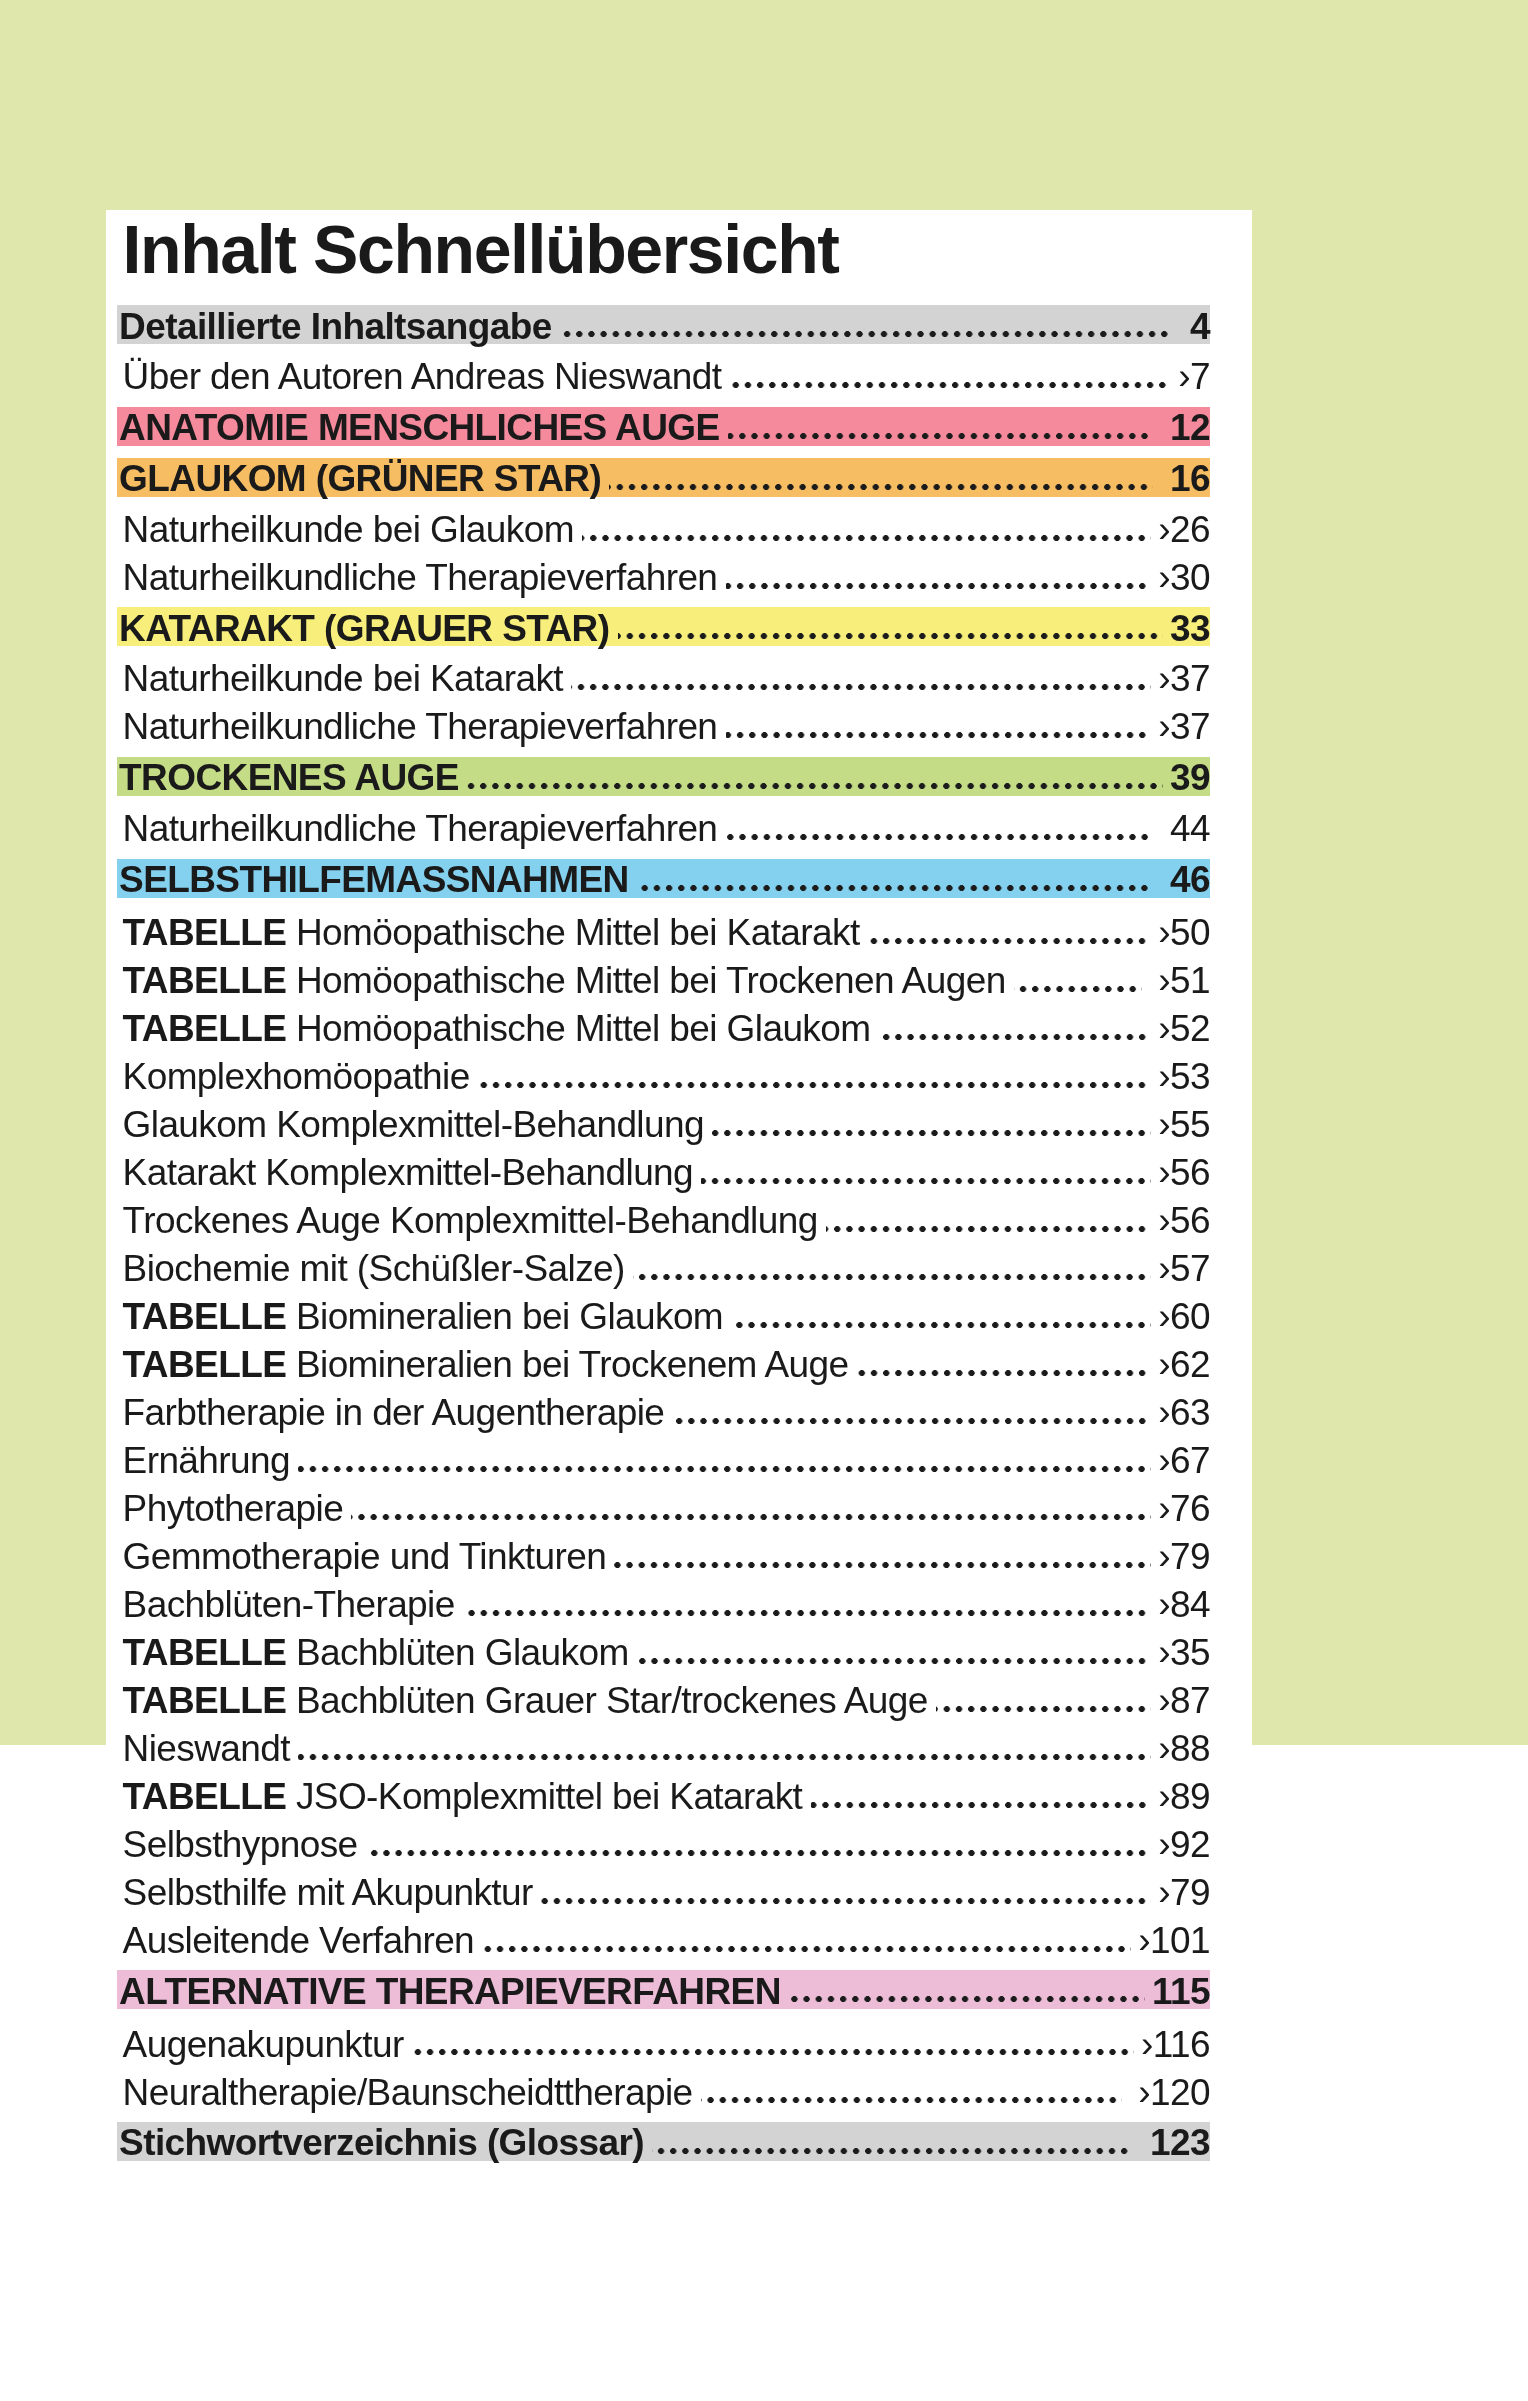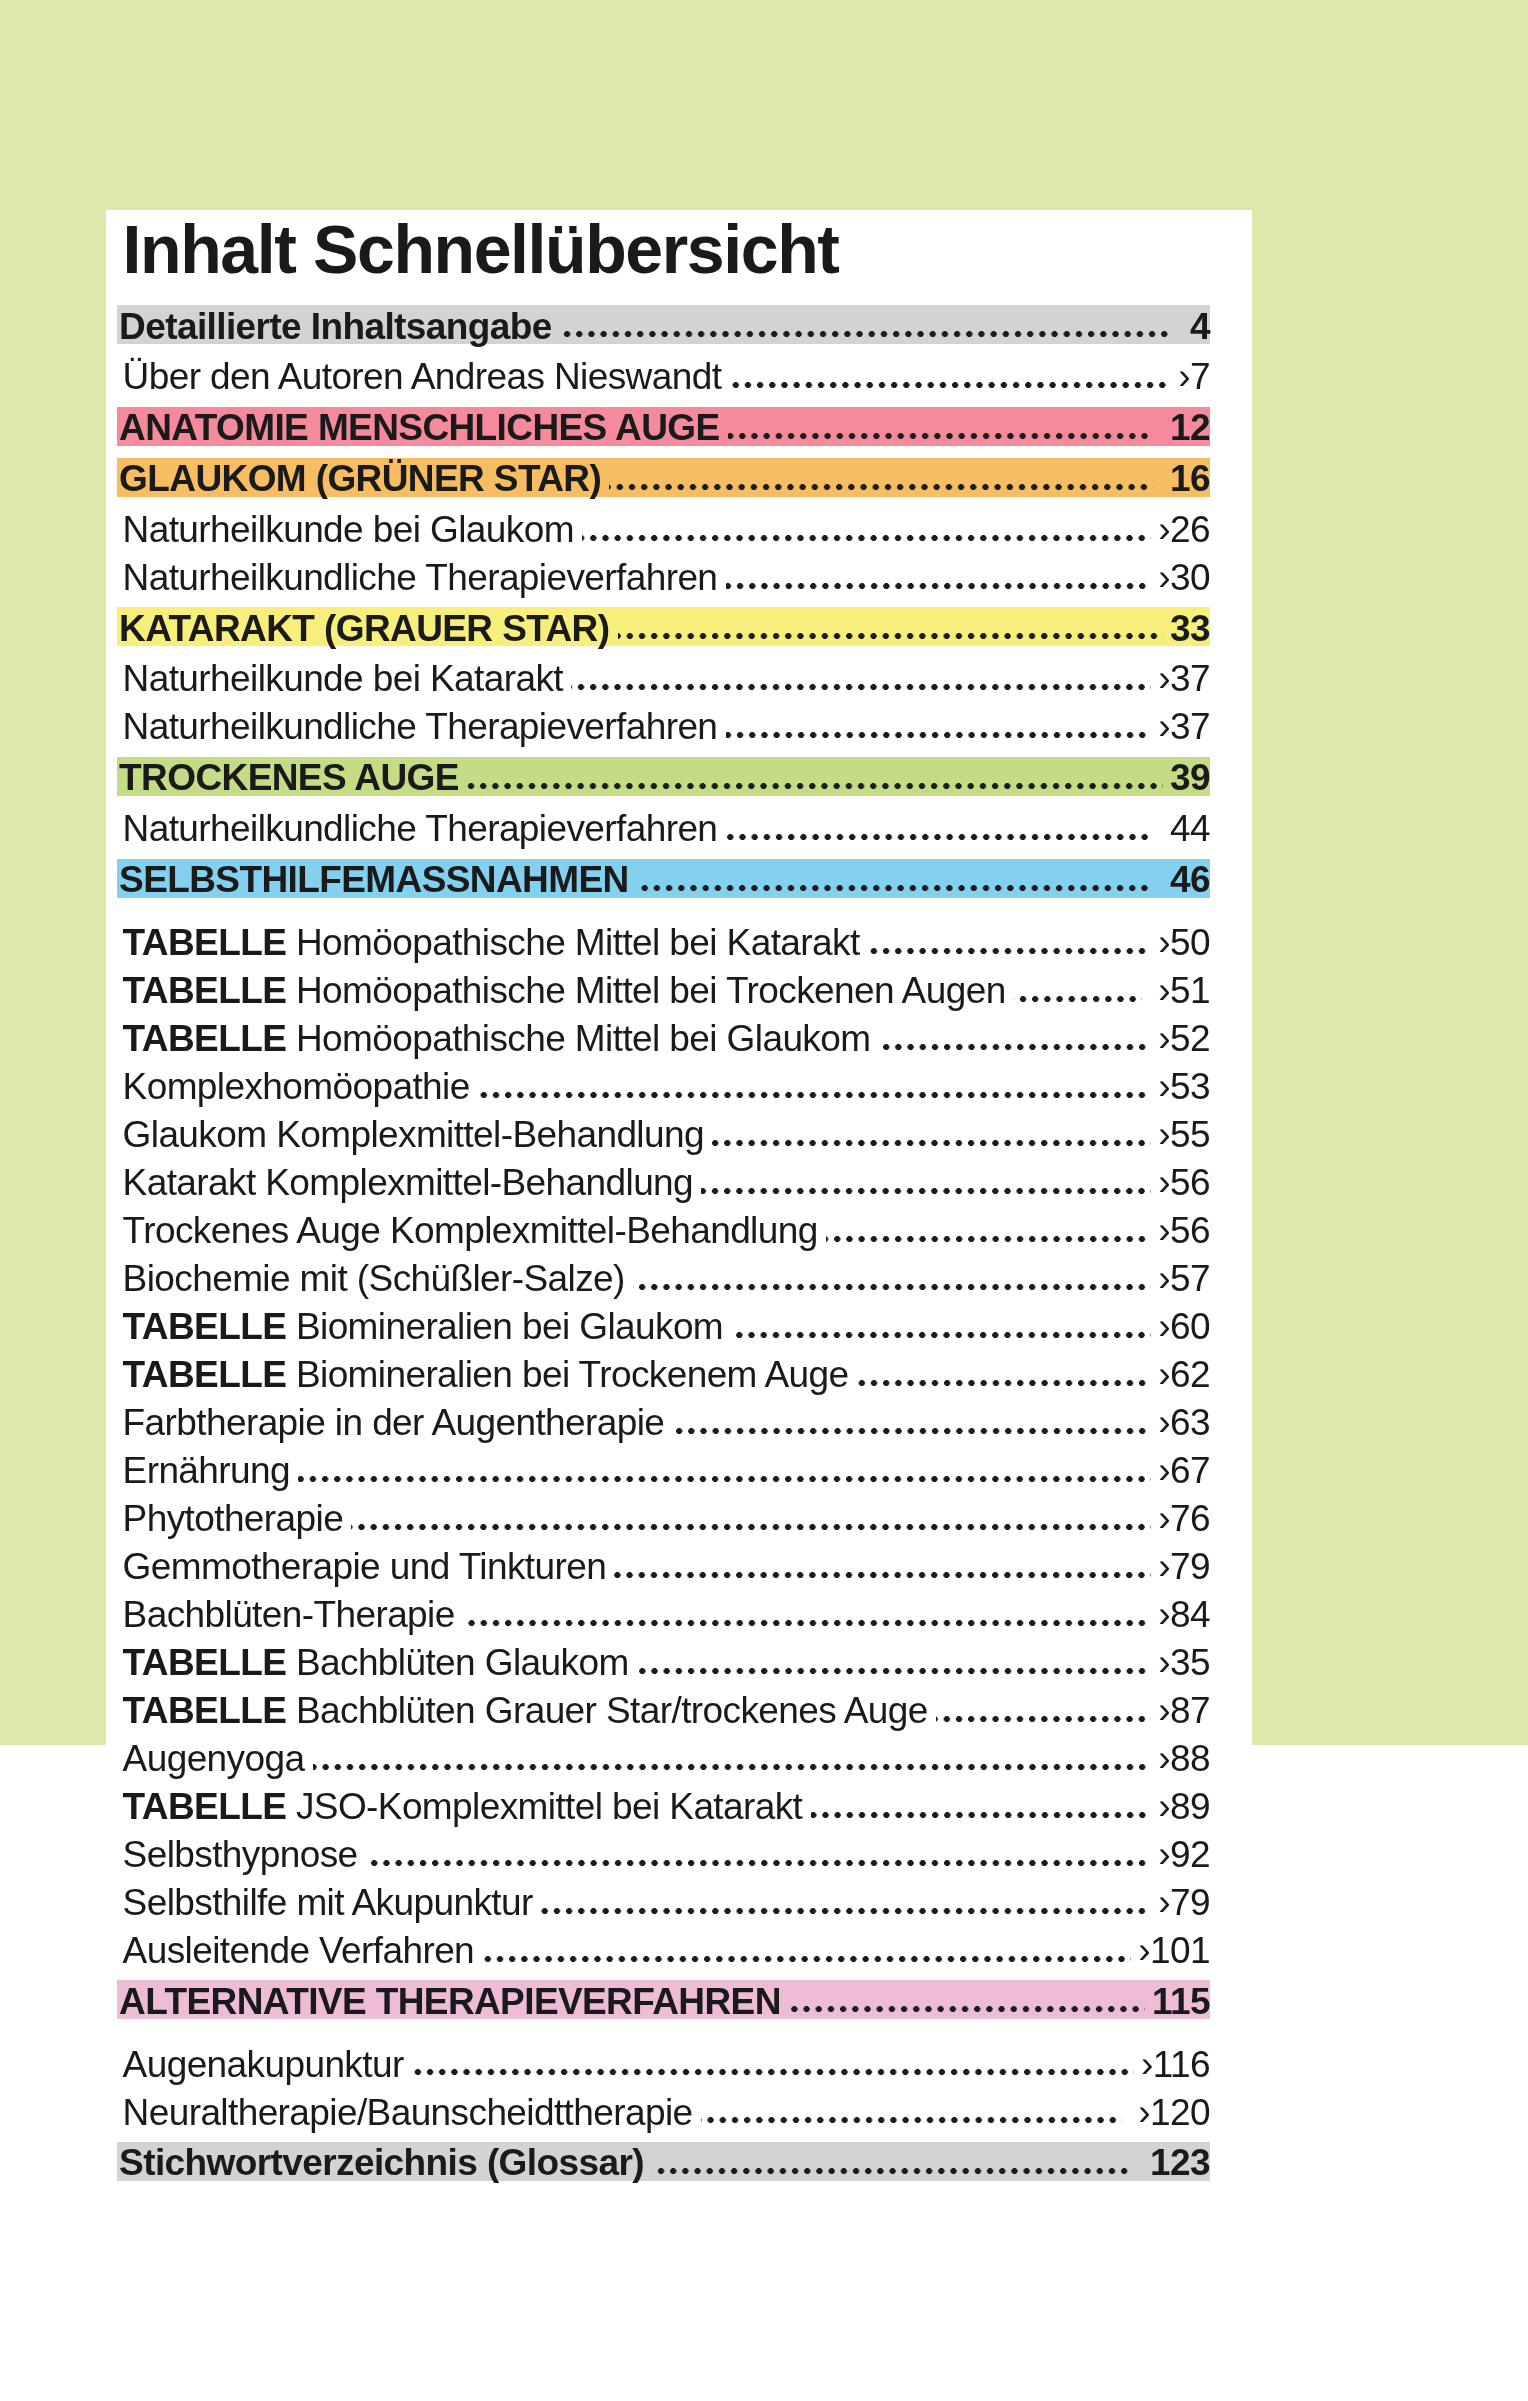--- a/index.html
+++ b/index.html
@@ -33,21 +33,21 @@
   }
   .row.bold{font-weight:700}
   .row.bar{
     margin:2.8px 0 2.8px -5.5px;
     padding-left:2px;
     background-image:linear-gradient(var(--bar,#ddd),var(--bar,#ddd));
     background-repeat:no-repeat;
     background-size:100% 39px;
     background-position:0 2.8px;
   }
-  .row.gap{margin-top:15px}
+  .row.gap{margin-top:5px}
   .lbl b{font-weight:700}
   .leader{
     flex:1 1 auto;min-width:24px;height:8.3px;
     margin:0 3.7px 0 8.3px;
     background-image:radial-gradient(circle at 3.2px 4.2px, var(--dot,#1b1b1b) 2.8px, rgba(0,0,0,0) 3.4px);
     background-size:12.2px 8.3px;
     background-repeat:repeat-x;
     background-position:100% 0;
   }
   .num{margin-left:3.7px}
@@ -202,21 +202,21 @@
         <span class="lbl"><b>TABELLE</b>&nbsp;Bachblüten Glaukom</span>
         <div class="leader"></div>
         <span class="num">›35</span>
       </div>
       <div class="row">
         <span class="lbl"><b>TABELLE</b>&nbsp;Bachblüten Grauer Star/trockenes Auge</span>
         <div class="leader"></div>
         <span class="num">›87</span>
       </div>
       <div class="row">
-        <span class="lbl">Augenyoga</span>
+        <span class="lbl">Nieswandt</span>
         <div class="leader"></div>
         <span class="num">›88</span>
       </div>
       <div class="row">
         <span class="lbl"><b>TABELLE</b>&nbsp;JSO-Komplexmittel bei Katarakt</span>
         <div class="leader"></div>
         <span class="num">›89</span>
       </div>
       <div class="row">
         <span class="lbl">Selbsthypnose</span>

